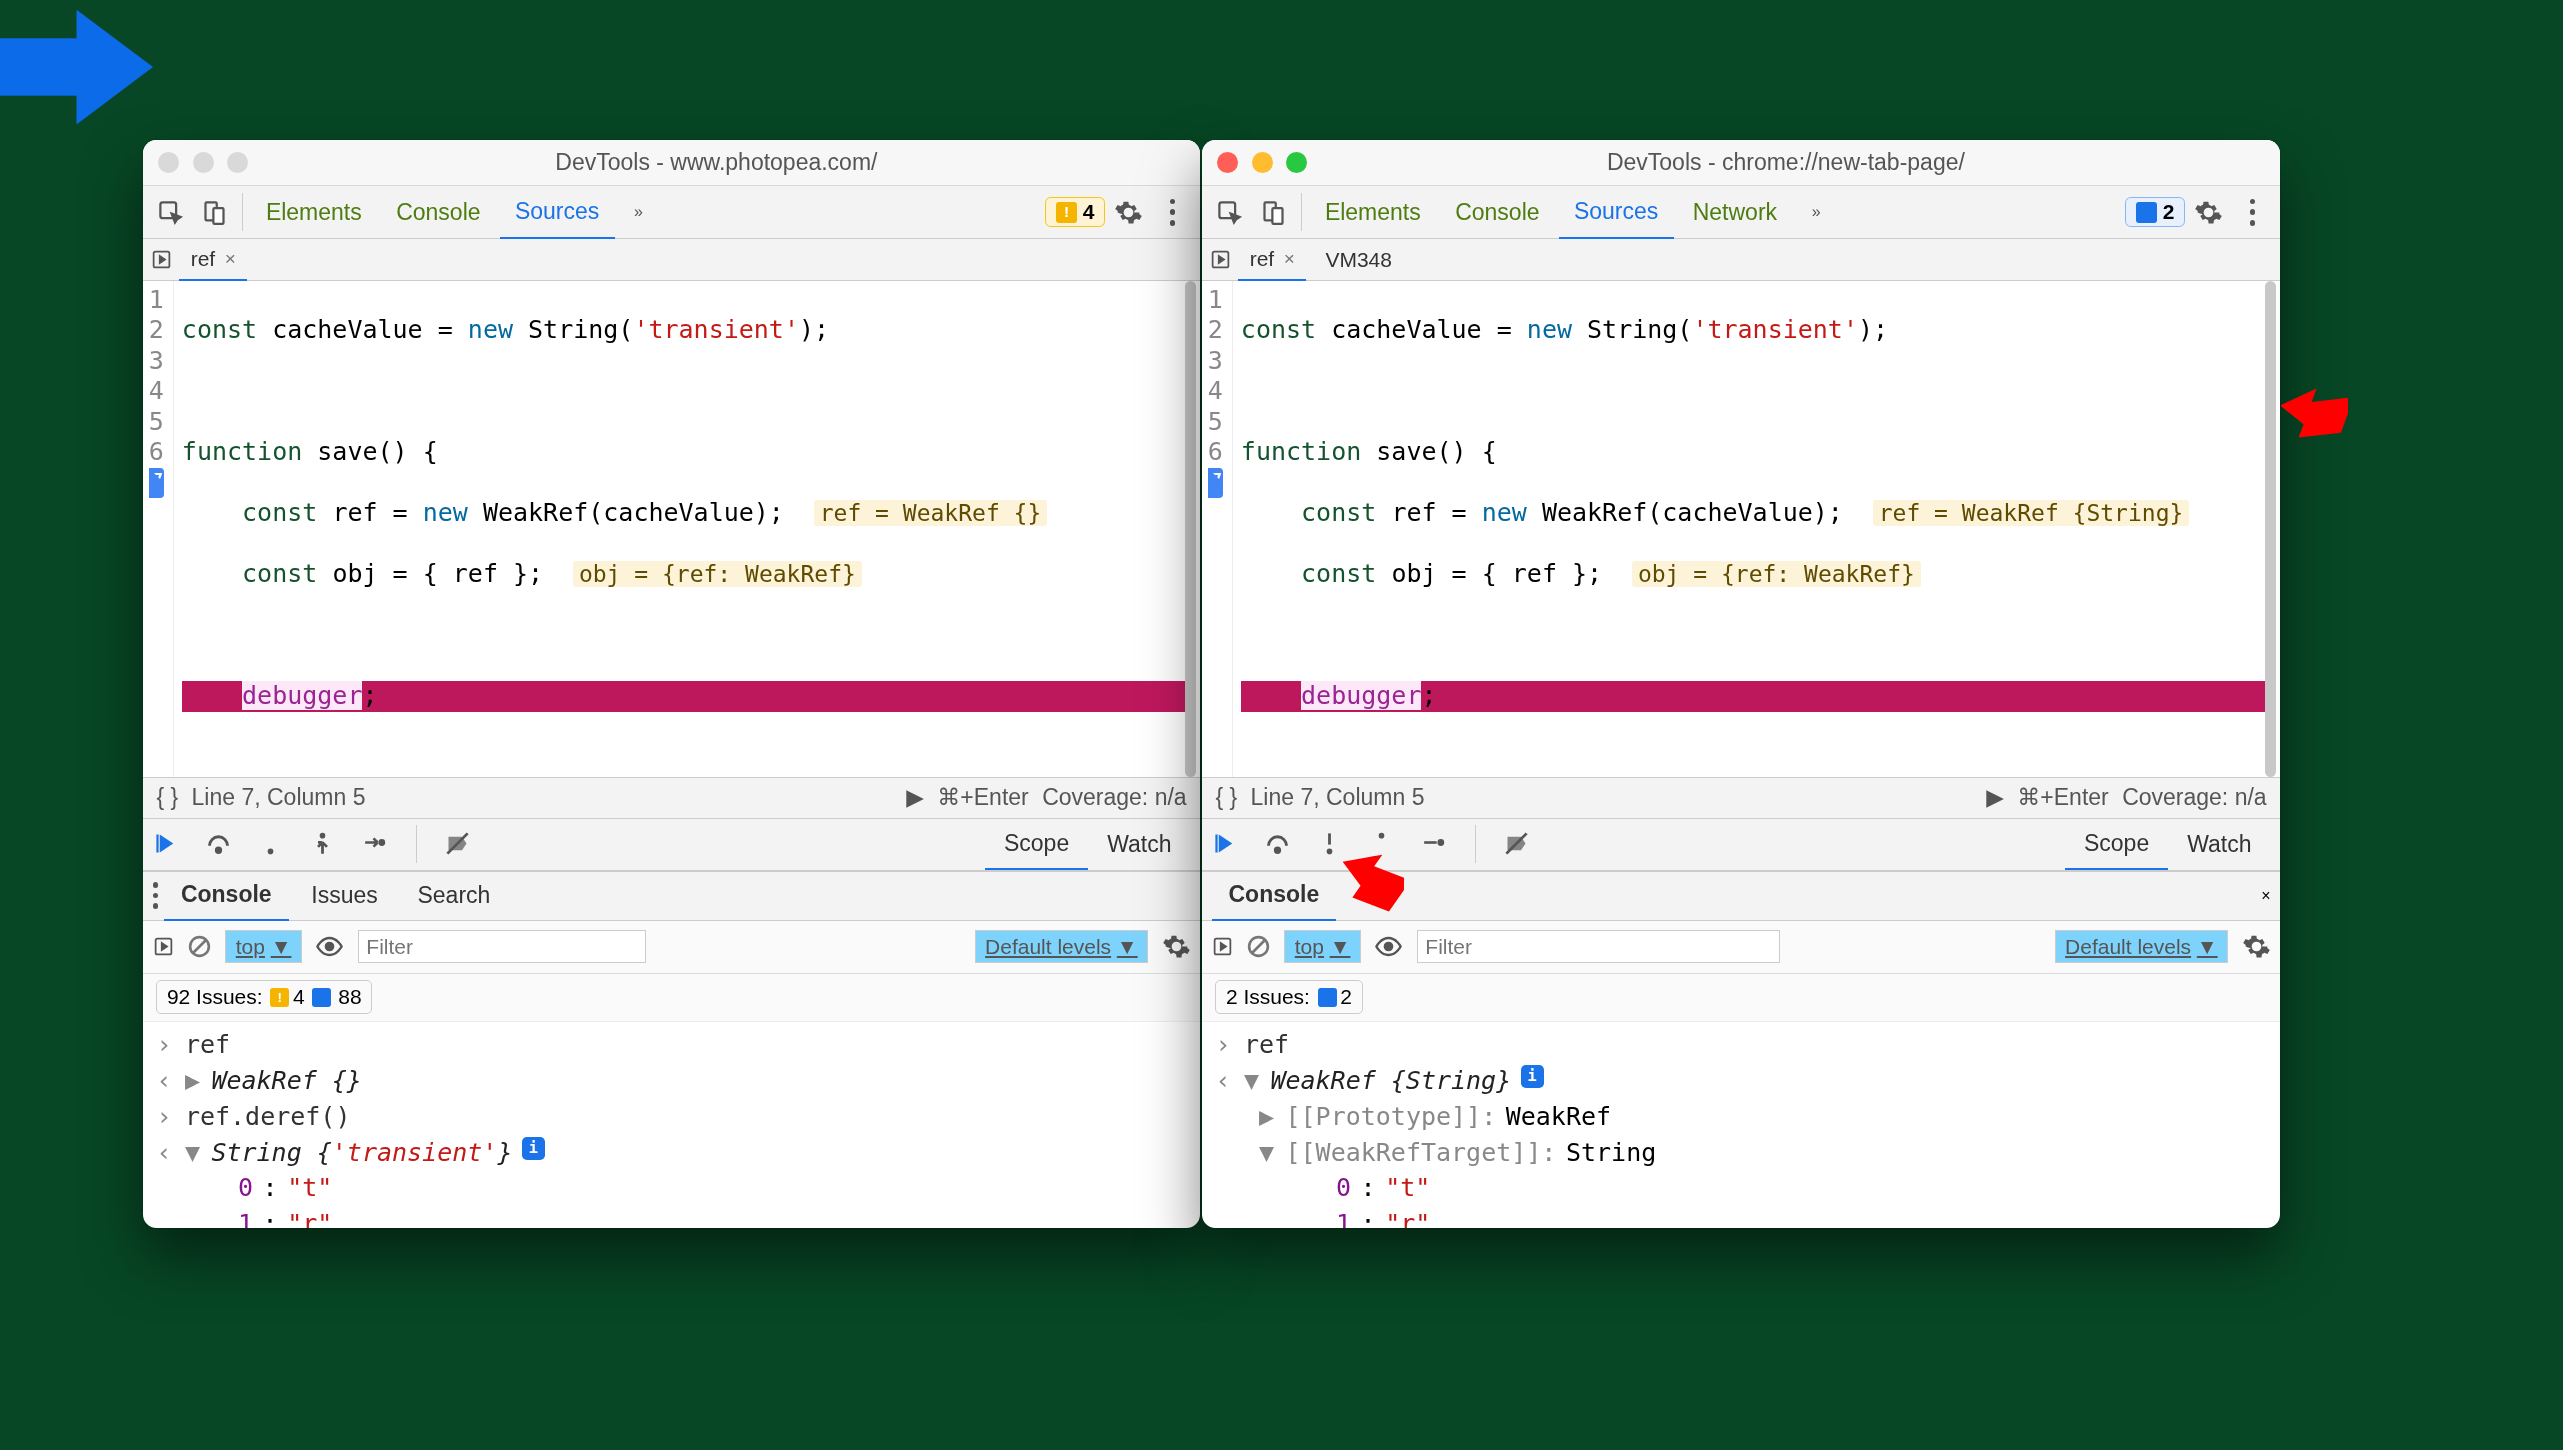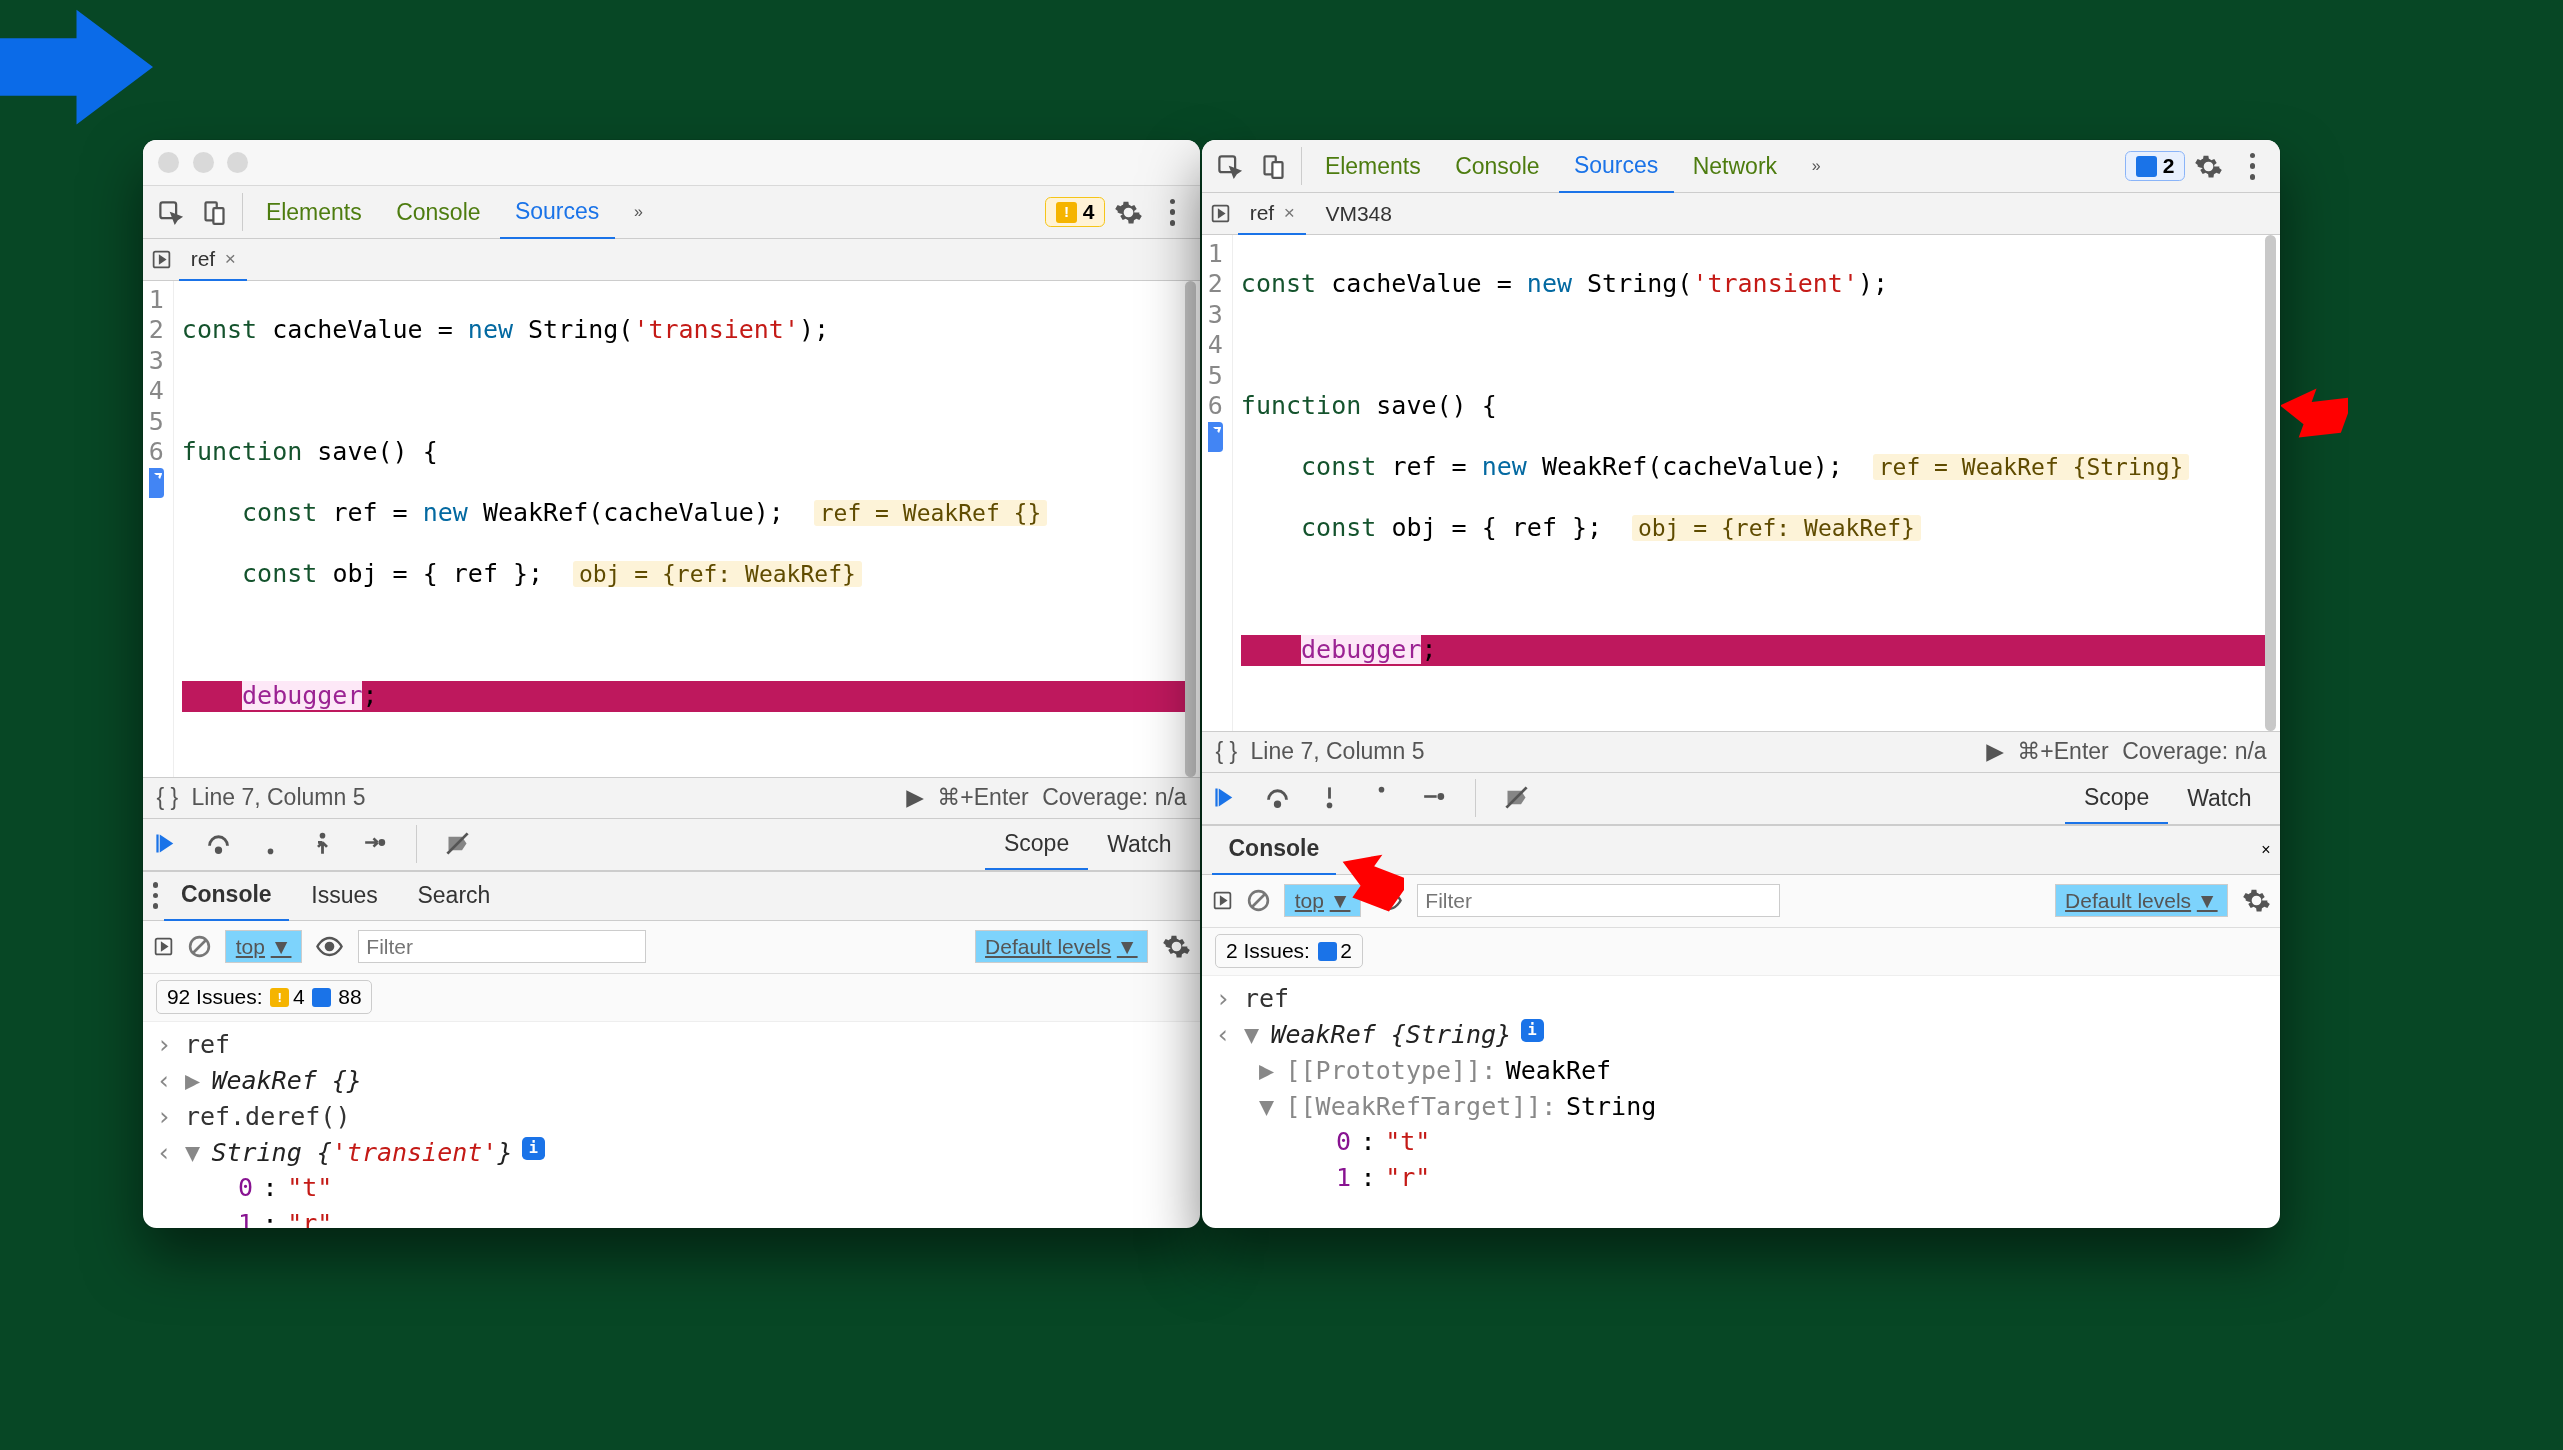--- a/index.html
+++ b/index.html
@@ -85,20 +85,21 @@
 </head>
 <body>
 
 <div class="panel left">
   <div class="titlebar">
     <div class="traffic">
       <span class="dot gray"></span>
       <span class="dot gray"></span>
       <span class="dot gray"></span>
     </div>
+    <div class="title">DevTools - www.photopea.com/</div>
   </div>
 
   <div class="tabbar">
     <div class="icbtn">
       <svg width="27" height="27" viewBox="0 0 24 24" fill="none" stroke="#555" stroke-width="2">
           <rect x="3" y="3" width="14" height="14" rx="2"></rect>
           <path d="M13 13l8 3-3 2-2 3-3-8z" fill="#555"></path>
         </svg>
     </div>
     <div class="icbtn">
@@ -300,20 +301,28 @@
         <span class="infoic">i</span>
       </div>
     <div id="left-props">
         <div class="crow indent2"><span class="propkey">0</span>: <span class="propval">"t"</span></div>
         <div class="crow indent2"><span class="propkey">1</span>: <span class="propval">"r"</span></div>
       </div>
   </div>
 </div>
 
 <div class="panel right">
+  <div class="titlebar">
+    <div class="traffic">
+      <span class="dot r"></span>
+      <span class="dot y"></span>
+      <span class="dot g"></span>
+    </div>
+    <div class="title">DevTools - chrome://new-tab-page/</div>
+  </div>
 
   <div class="tabbar">
     <div class="icbtn">
         <svg width="27" height="27" viewBox="0 0 24 24" fill="none" stroke="#555" stroke-width="2">
           <rect x="3" y="3" width="14" height="14" rx="2"></rect>
           <path d="M13 13l8 3-3 2-2 3-3-8z" fill="#555"></path>
         </svg>
       </div>
     <div class="icbtn">
         <svg width="27" height="27" viewBox="0 0 24 24" fill="none" stroke="#555" stroke-width="2">

